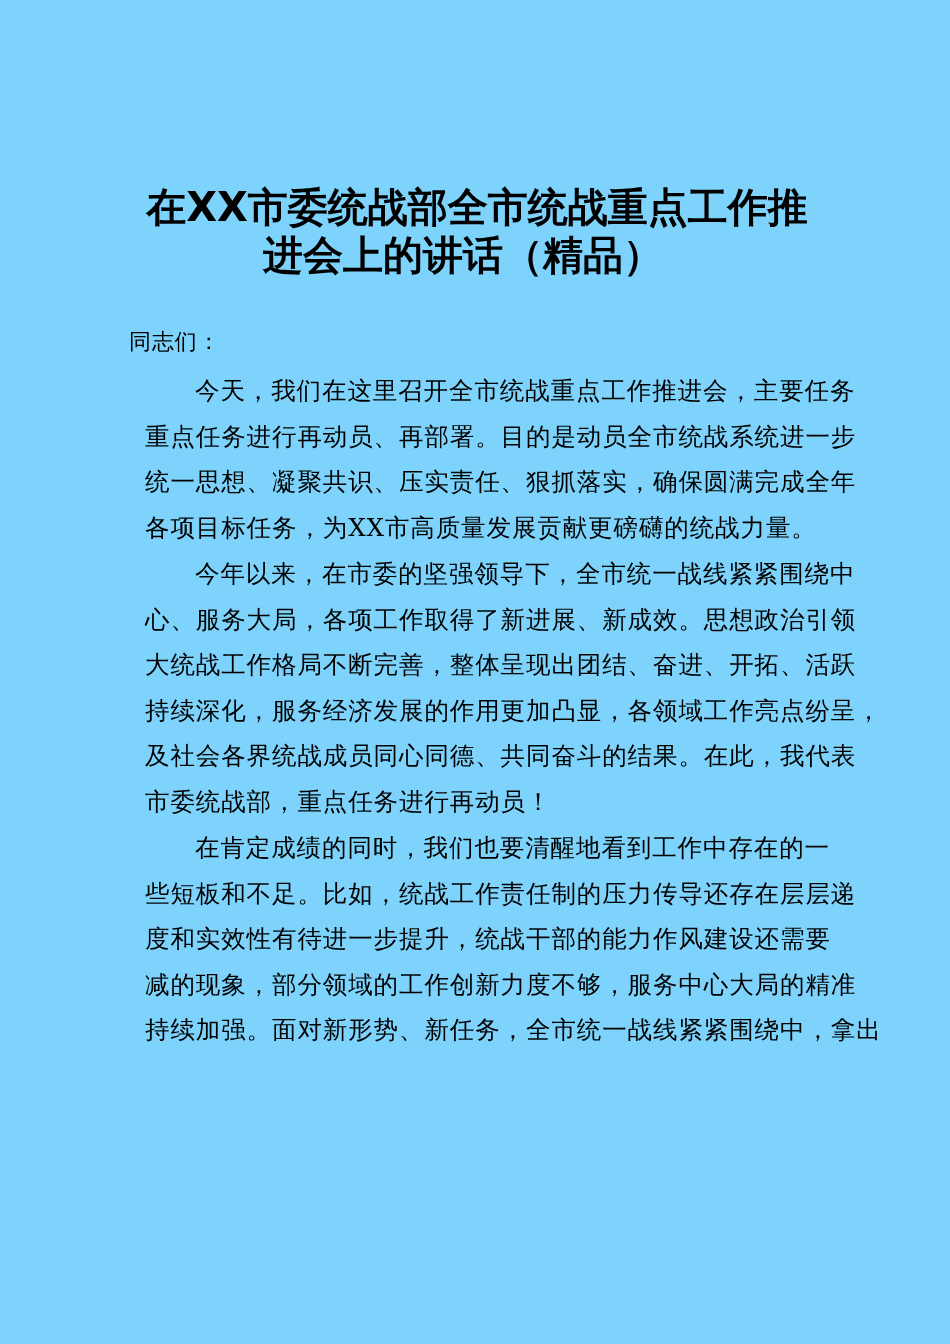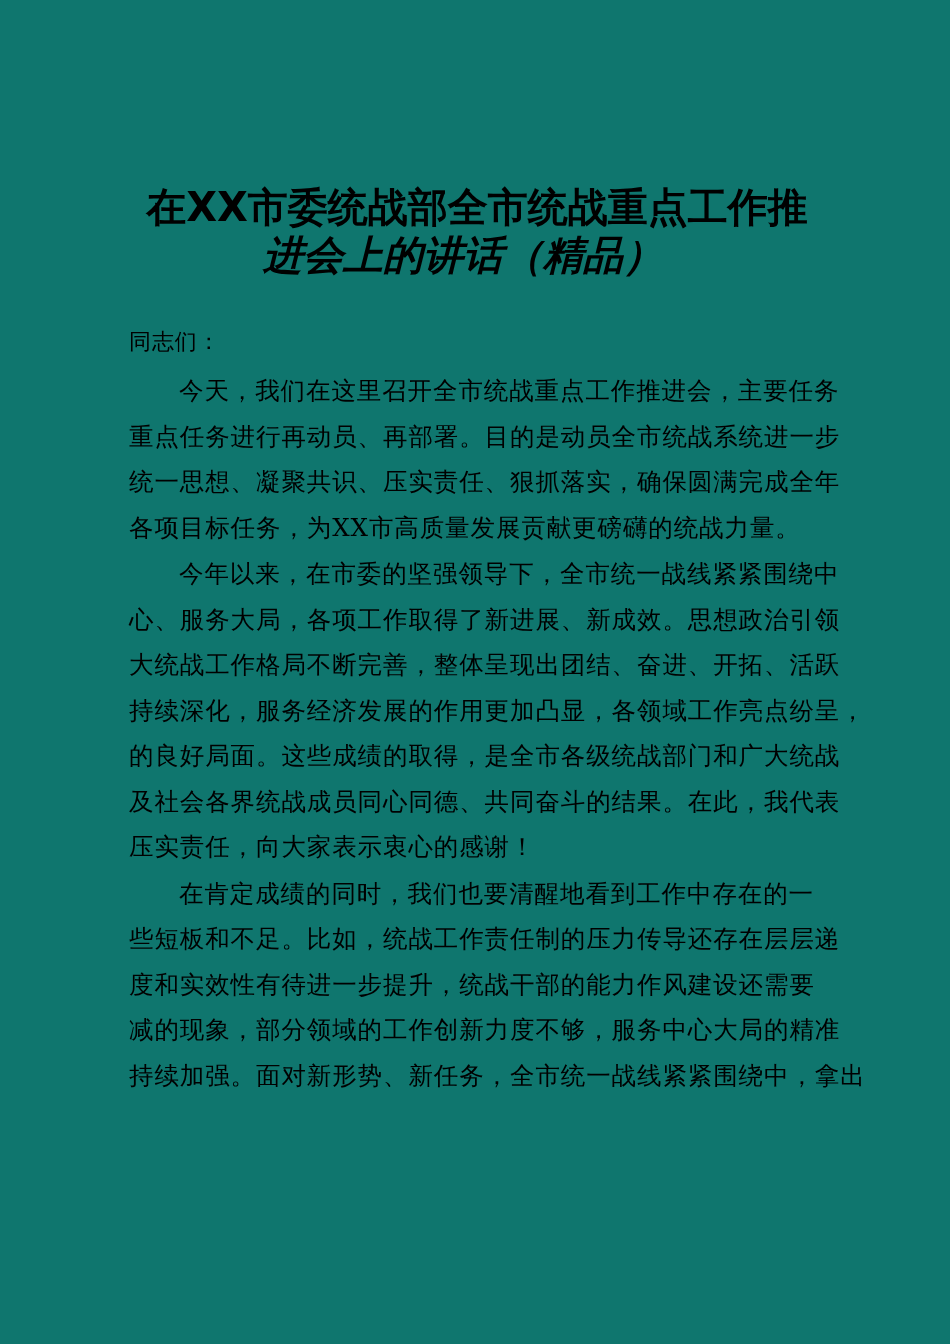--- a/index.html
+++ b/index.html
@@ -14,40 +14,40 @@
     overflow: hidden;
     font-family: "DejaVu Serif", "Liberation Serif", serif;
     color: #000000;
   }
   .page {
     position: absolute;
     left: 0;
     top: 0;
     width: 950px;
     height: 1344px;
-    background: #0f766e;
+    background: #7dd3fc;
   }
   .title {
     position: absolute;
     left: 0;
     top: 183px;
     width: 950px;
     text-align: center;
     font-family: "DejaVu Sans", "Liberation Sans", sans-serif;
     font-weight: bold;
     font-size: 40px;
     line-height: 48px;
     letter-spacing: 0px;
   }
   .title .tline {
     display: block;
     white-space: nowrap;
   }
   .title .tline.l1 { padding-left: 4px; }
-  .title .tline.l2 { padding-right: 24px; font-style: italic; }
+  .title .tline.l2 { padding-right: 24px; }
   .body {
     position: absolute;
     left: 129px;
     top: 324px;
     width: 700px;
   }
   .line {
     display: block;
     height: 45.5px;
     line-height: 36px;
@@ -61,20 +61,21 @@
   .salutation {
     display: block;
     height: 49px;
     line-height: 36px;
     font-size: 22px;
     white-space: nowrap;
     letter-spacing: 0.9px;
   }
   .para {
     display: block;
+    margin-left: 16px;
   }
   .para + .para {
     margin-top: 1px;
   }
 </style>
 </head>
 <body>
 
 <div class="page">
 
@@ -92,23 +93,22 @@
       <span class="line">重点任务进行再动员、再部署。目的是动员全市统战系统进一步</span>
       <span class="line">统一思想、凝聚共识、压实责任、狠抓落实，确保圆满完成全年</span>
       <span class="line">各项目标任务，为XX市高质量发展贡献更磅礴的统战力量。</span>
     </div>
 
     <div class="para">
       <span class="line indent">今年以来，在市委的坚强领导下，全市统一战线紧紧围绕中</span>
       <span class="line">心、服务大局，各项工作取得了新进展、新成效。思想政治引领</span>
       <span class="line">大统战工作格局不断完善，整体呈现出团结、奋进、开拓、活跃</span>
       <span class="line">持续深化，服务经济发展的作用更加凸显，各领域工作亮点纷呈，</span>
-      <span class="line">的良好局面。这些成绩的取得，是全市各级统战部门和广大统战</span>
       <span class="line">及社会各界统战成员同心同德、共同奋斗的结果。在此，我代表</span>
-      <span class="line">压实责任，向大家表示衷心的感谢！</span>
+      <span class="line">市委统战部，重点任务进行再动员！</span>
     </div>
 
     <div class="para">
       <span class="line indent">在肯定成绩的同时，我们也要清醒地看到工作中存在的一</span>
       <span class="line">些短板和不足。比如，统战工作责任制的压力传导还存在层层递</span>
       <span class="line">度和实效性有待进一步提升，统战干部的能力作风建设还需要</span>
       <span class="line">减的现象，部分领域的工作创新力度不够，服务中心大局的精准</span>
       <span class="line">持续加强。面对新形势、新任务，全市统一战线紧紧围绕中，拿出</span>
     </div>
 

